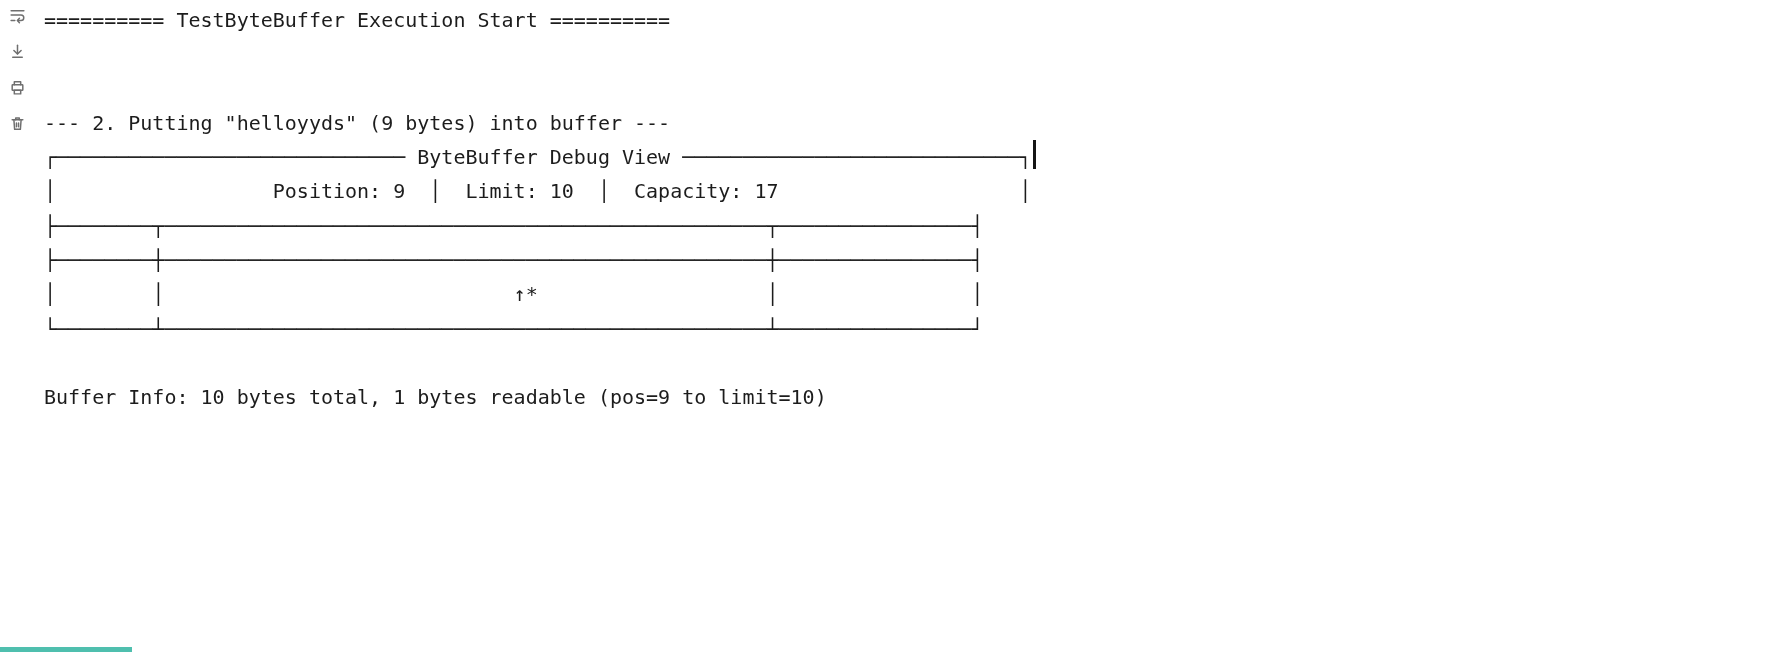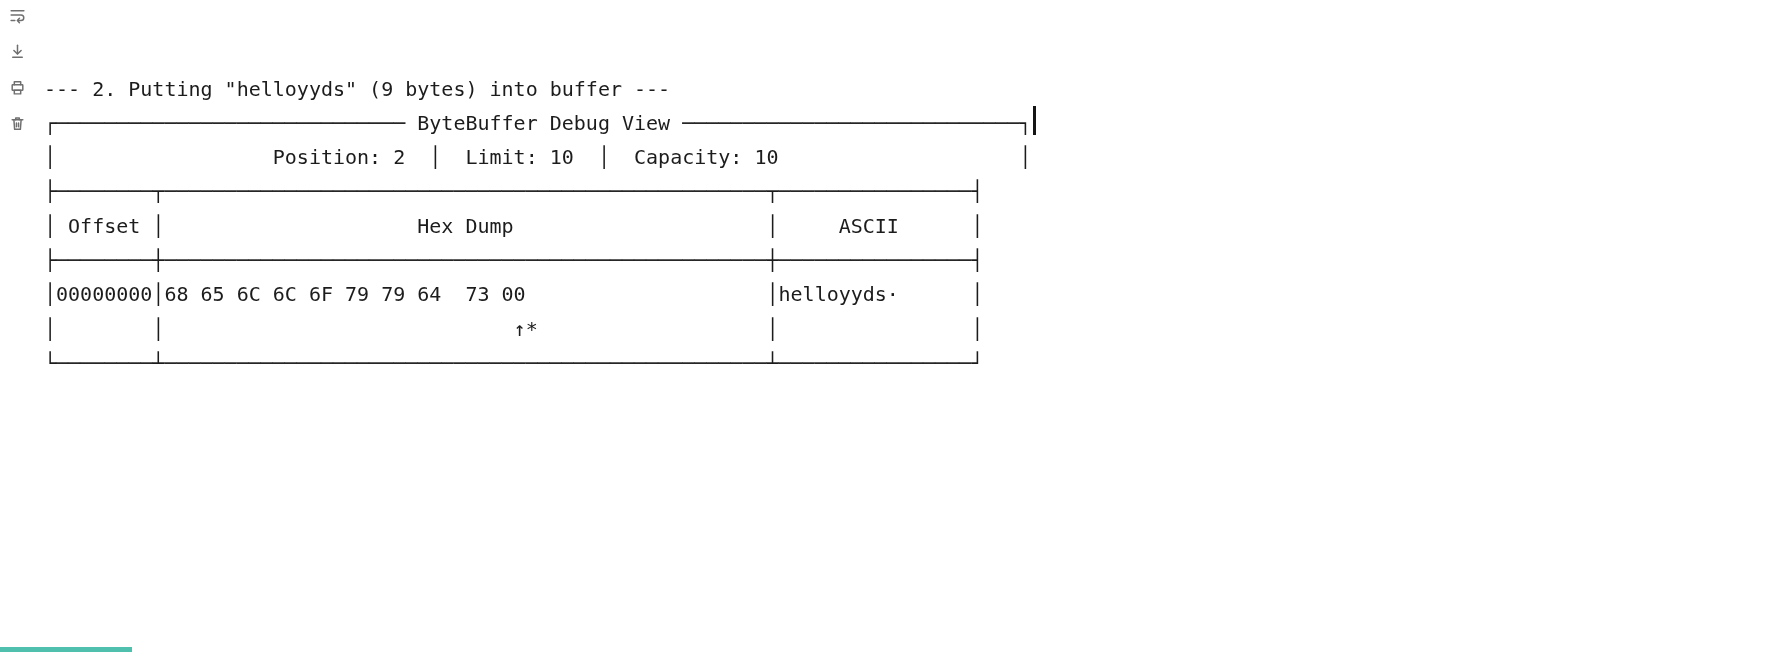--- a/index.html
+++ b/index.html
@@ -90,29 +90,29 @@
       <svg width="17" height="17" viewBox="0 0 16 16">
         <path d="M3 4.5h10"></path>
         <path d="M6.3 4.5V2.8h3.4v1.7"></path>
         <path d="M4.6 4.5l.7 9h5.4l.7-9"></path>
         <path d="M7 7.5v3.5M9 7.5v3.5"></path>
       </svg>
     </button>
   </div>
 
   <div class="console">
+    <div class="line">========== TestByteBuffer Execution Start ==========</div>
     <div class="line"></div>
     <div class="line"></div>
     <div class="line">--- 2. Putting "helloyyds" (9 bytes) into buffer ---</div>
     <div class="line"><span>┌───────────────────────────── ByteBuffer Debug View ────────────────────────────┐</span><span class="caret"></span></div>
-    <div class="line">│                  Position: 2  │  Limit: 10  │  Capacity: 10                    │</div>
+    <div class="line">│                  Position: 9  │  Limit: 10  │  Capacity: 17                    │</div>
     <div class="line">├────────┬──────────────────────────────────────────────────┬────────────────┤</div>
-    <div class="line">│ Offset │                     Hex Dump                     │     ASCII      │</div>
     <div class="line">├────────┼──────────────────────────────────────────────────┼────────────────┤</div>
-    <div class="line">│00000000│68 65 6C 6C 6F 79 79 64  73 00                    │helloyyds·      │</div>
     <div class="line">│        │                             ↑*                   │                │</div>
     <div class="line">└────────┴──────────────────────────────────────────────────┴────────────────┘</div>
     <div class="line"></div>
+    <div class="line">Buffer Info: 10 bytes total, 1 bytes readable (pos=9 to limit=10)</div>
   </div>
 
 </div>
 
 <div class="teal-bar"></div>
 
 </body></html>

